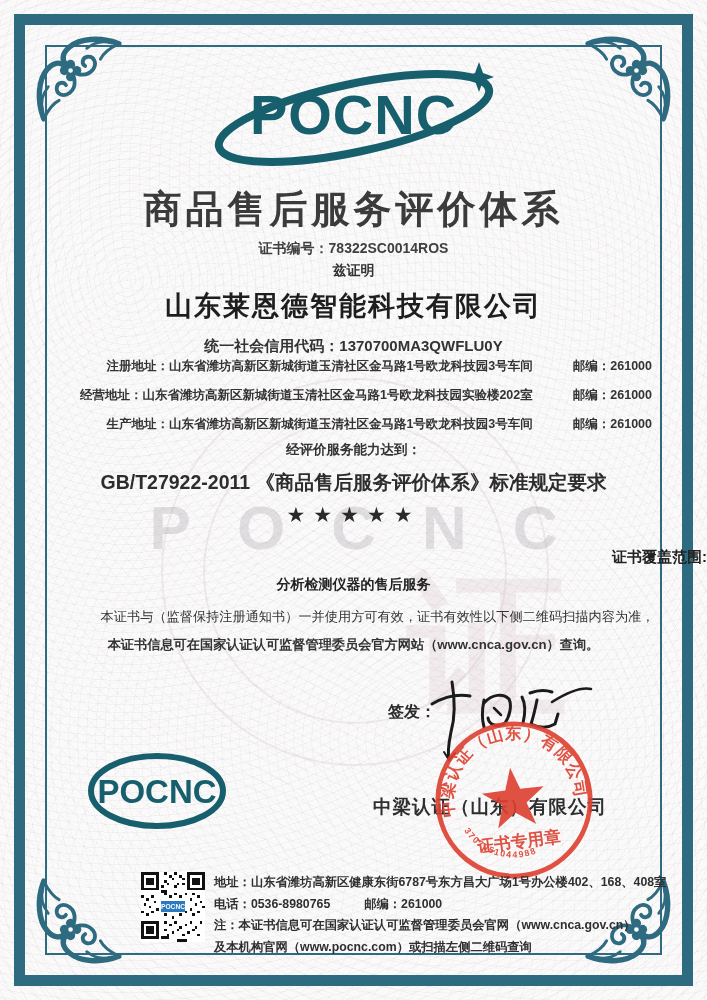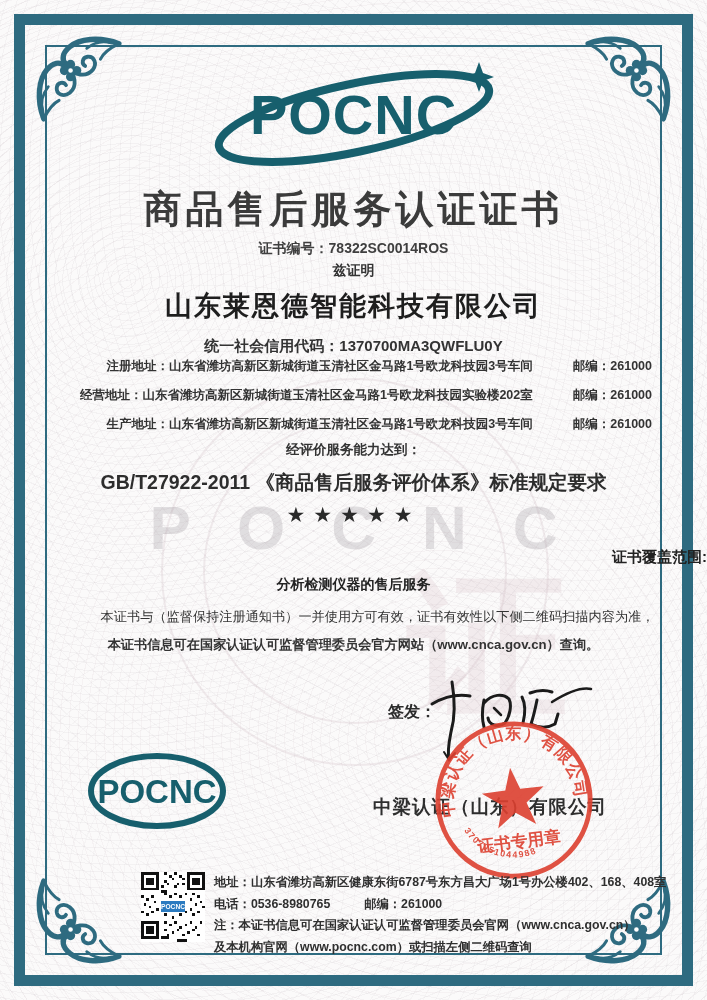--- a/index.html
+++ b/index.html
@@ -120,21 +120,21 @@
   <div class="wm-char">证</div>
 
   <div class="logo-top">
     <svg width="320" height="112" viewBox="0 0 320 112">
       <ellipse cx="160" cy="58" rx="138" ry="34" fill="none" stroke="#175f6d" stroke-width="8" transform="rotate(-12 160 58)"></ellipse>
       <polygon points="285,2 289,13 300,17 289,21 285,32 281,21 270,17 281,13" fill="#175f6d"></polygon>
     </svg>
     <div class="logo-word">POCNC</div>
   </div>
 
-  <div class="ctr title">商品售后服务认证证书</div>
+  <div class="ctr title">商品售后服务评价体系</div>
 
   <div class="ctr certno">
     <span>证书编号：</span><span>78322SC0014ROS</span>
   </div>
 
   <div class="ctr intro">兹证明</div>
   <div class="ctr company">山东莱恩德智能科技有限公司</div>
 
   <div class="ctr creditcode">
     <span>统一社会信用代码：</span><span>1370700MA3QWFLU0Y</span>

